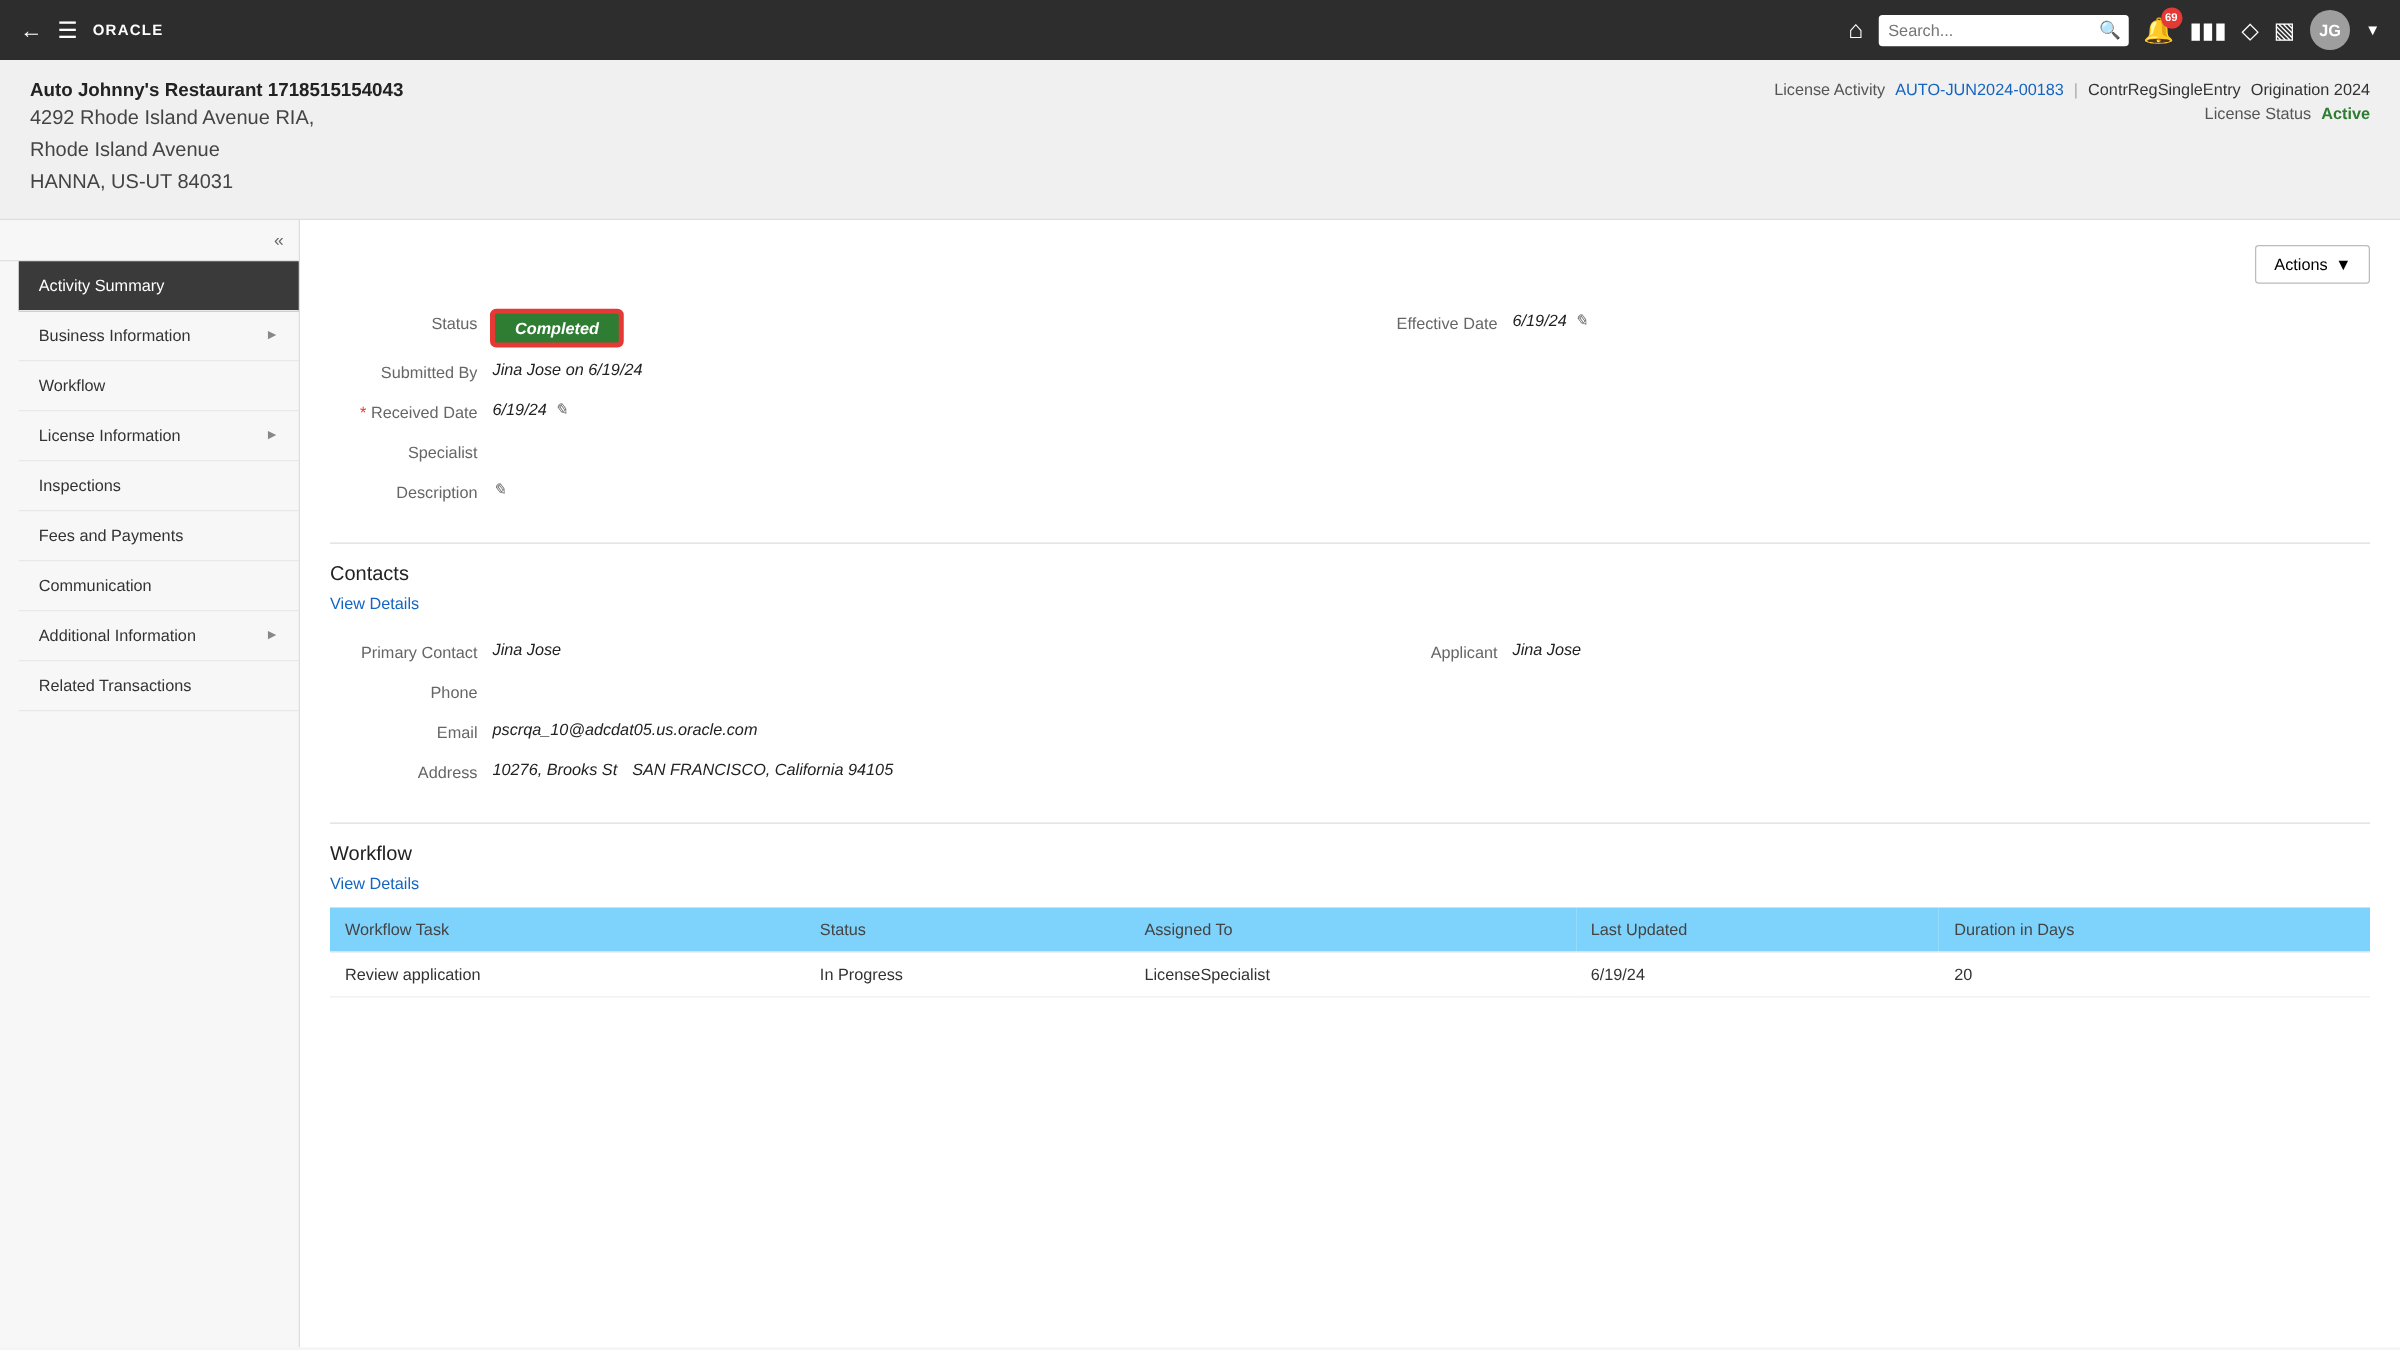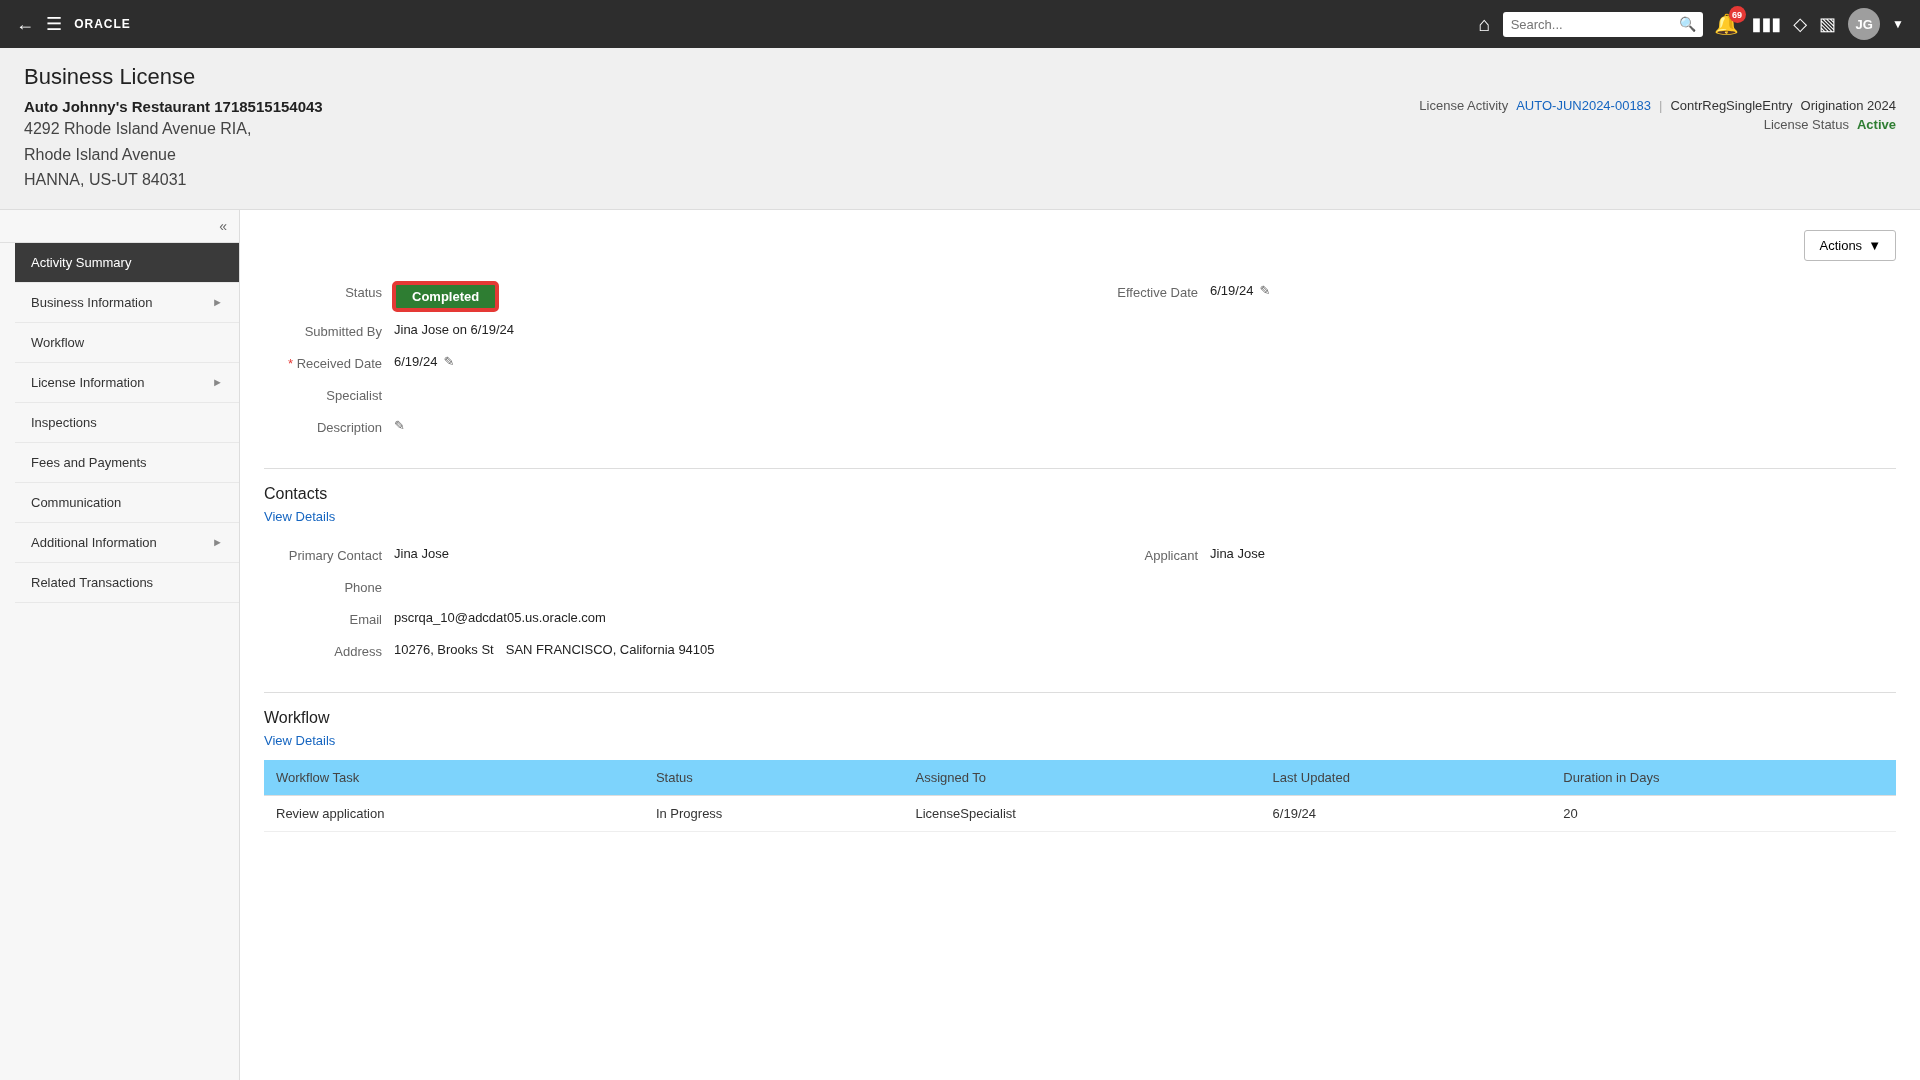--- a/index.html
+++ b/index.html
@@ -259,20 +259,21 @@
     .form-label.required::before {
       content: '* ';
       color: #e53935;
     }
     .form-value {
       font-size: 13px;
       color: #222;
       display: flex;
       align-items: flex-end;
       gap: 6px;
+      font-style: italic;
     }
     .status-completed {
       background: #2e7d32;
       color: #fff;
       padding: 4px 16px;
       border-radius: 3px;
       font-size: 13px;
       font-weight: bold;
       border: 2px solid #e53935;
       box-shadow: 0 0 0 1px #e53935;
@@ -354,21 +355,20 @@
     <span class="notif-badge">69</span>
   </div>
   <span class="bar-icon">▮▮▮</span>
   <span class="map-icon">◇</span>
   <span class="grid-icon">▧</span>
   <div class="avatar">JG</div>
   <span class="dropdown-arrow">▼</span>
 </nav>
 
 <div class="page-header">
-  <div class="page-title">Business License</div>
   <div class="header-body">
     <div class="header-left">
       <div class="business-name">Auto Johnny's Restaurant 1718515154043</div>
       <div class="address">
         <span>4292 Rhode Island Avenue RIA,</span><br>
         <span>Rhode Island Avenue</span><br>
         <span>HANNA, US-UT 84031</span>
       </div>
     </div>
     <div class="header-right">

